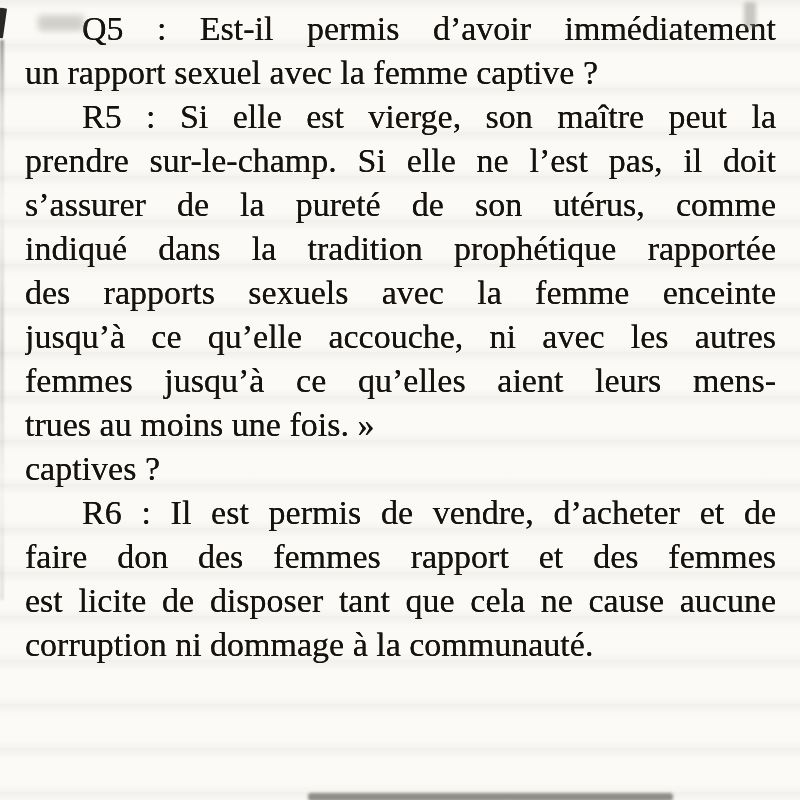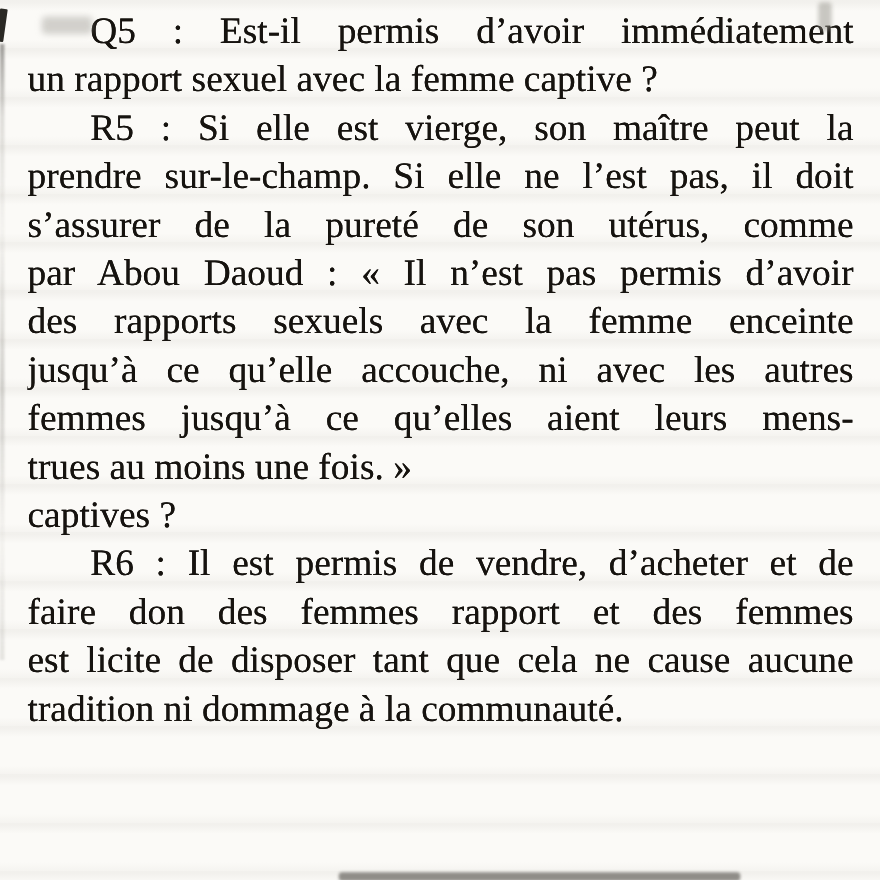--- a/index.html
+++ b/index.html
@@ -116,24 +116,24 @@
   <span class="edge-streak"></span>
   <span class="ghost-smudge-top"></span>
   <span class="mark-top-right"></span>
   <span class="bottom-smudge"></span>
 
   <div class="line indent">Q5 : Est-il permis d’avoir immédiatement</div>
   <div class="line para-end">un rapport sexuel avec la femme captive ?</div>
   <div class="line indent">R5 : Si elle est vierge, son maître peut la</div>
   <div class="line">prendre sur-le-champ. Si elle ne l’est pas, il doit</div>
   <div class="line">s’assurer de la pureté de son utérus, comme</div>
-  <div class="line">par Abou Daoud : « Il n’est pas permis d’avoir</div>
+  <div class="line">indiqué dans la tradition prophétique rapportée</div>
   <div class="line">des rapports sexuels avec la femme enceinte</div>
   <div class="line">jusqu’à ce qu’elle accouche, ni avec les autres</div>
   <div class="line">femmes jusqu’à ce qu’elles aient leurs mens-</div>
   <div class="line para-end">trues au moins une fois. »</div>
   <div class="line para-end">captives ?</div>
   <div class="line indent">R6 : Il est permis de vendre, d’acheter et de</div>
   <div class="line">faire don des femmes rapport et des femmes</div>
   <div class="line">est licite de disposer tant que cela ne cause aucune</div>
-  <div class="line para-end">tradition ni dommage à la communauté.</div>
+  <div class="line para-end">corruption ni dommage à la communauté.</div>
 
 </div>
 
 </body></html>

